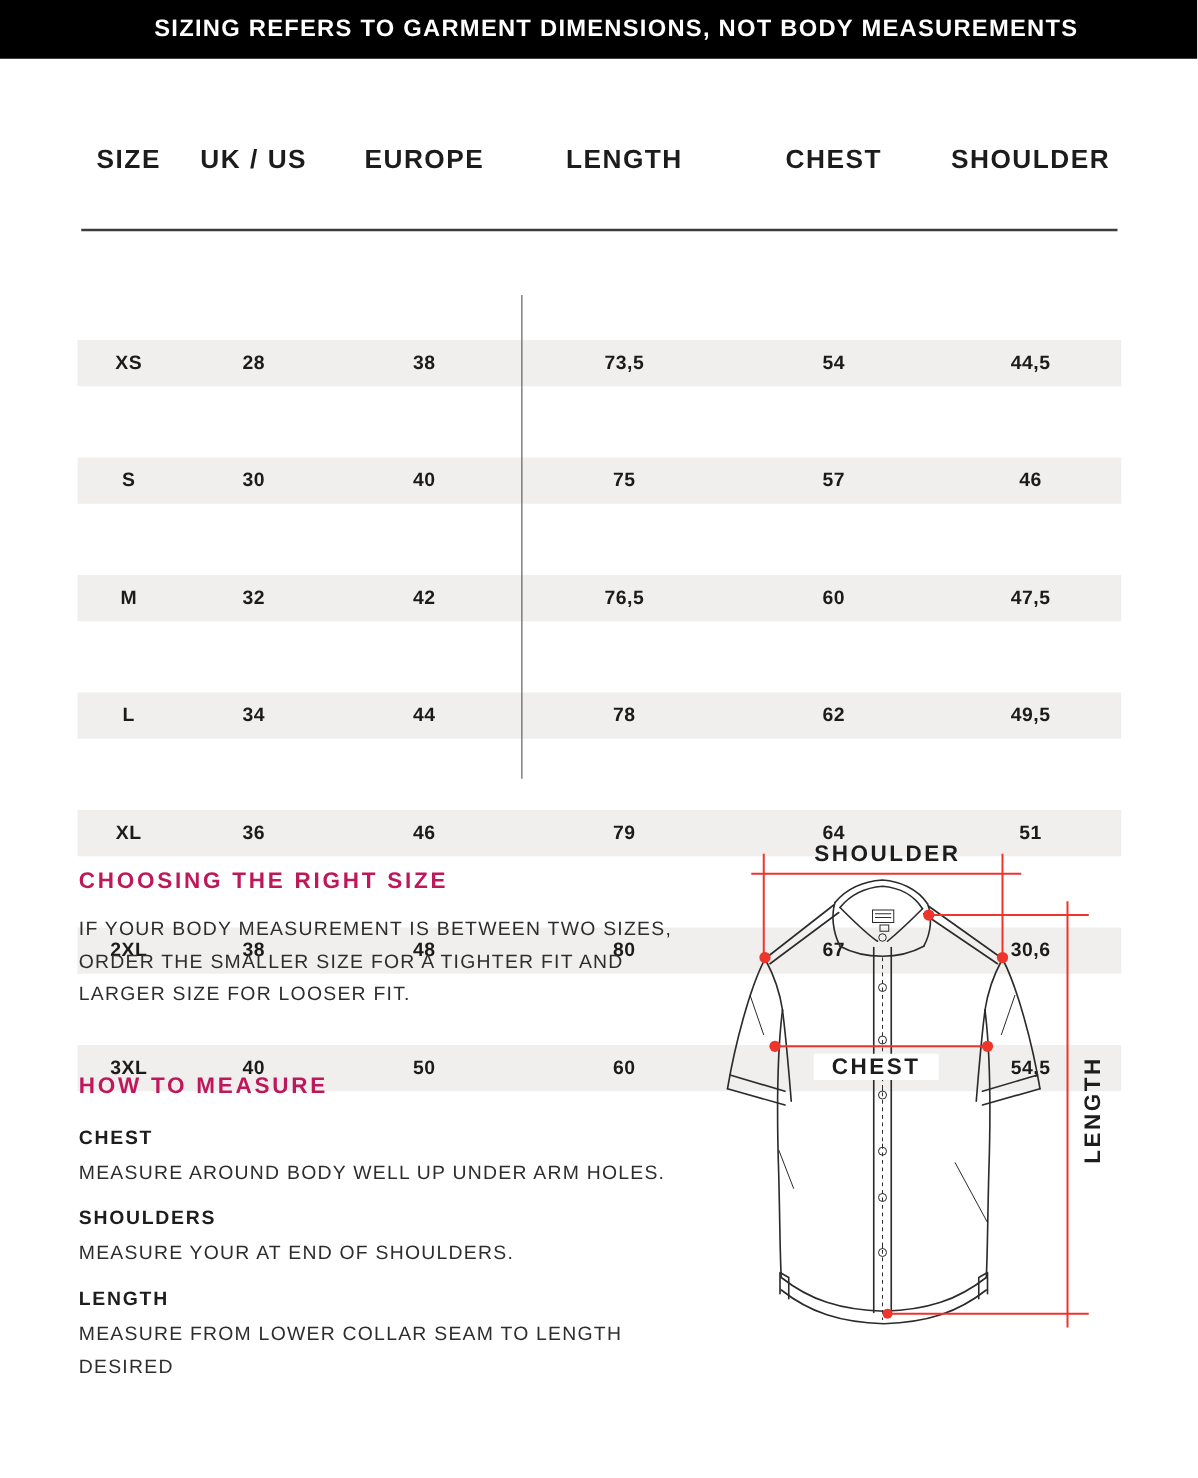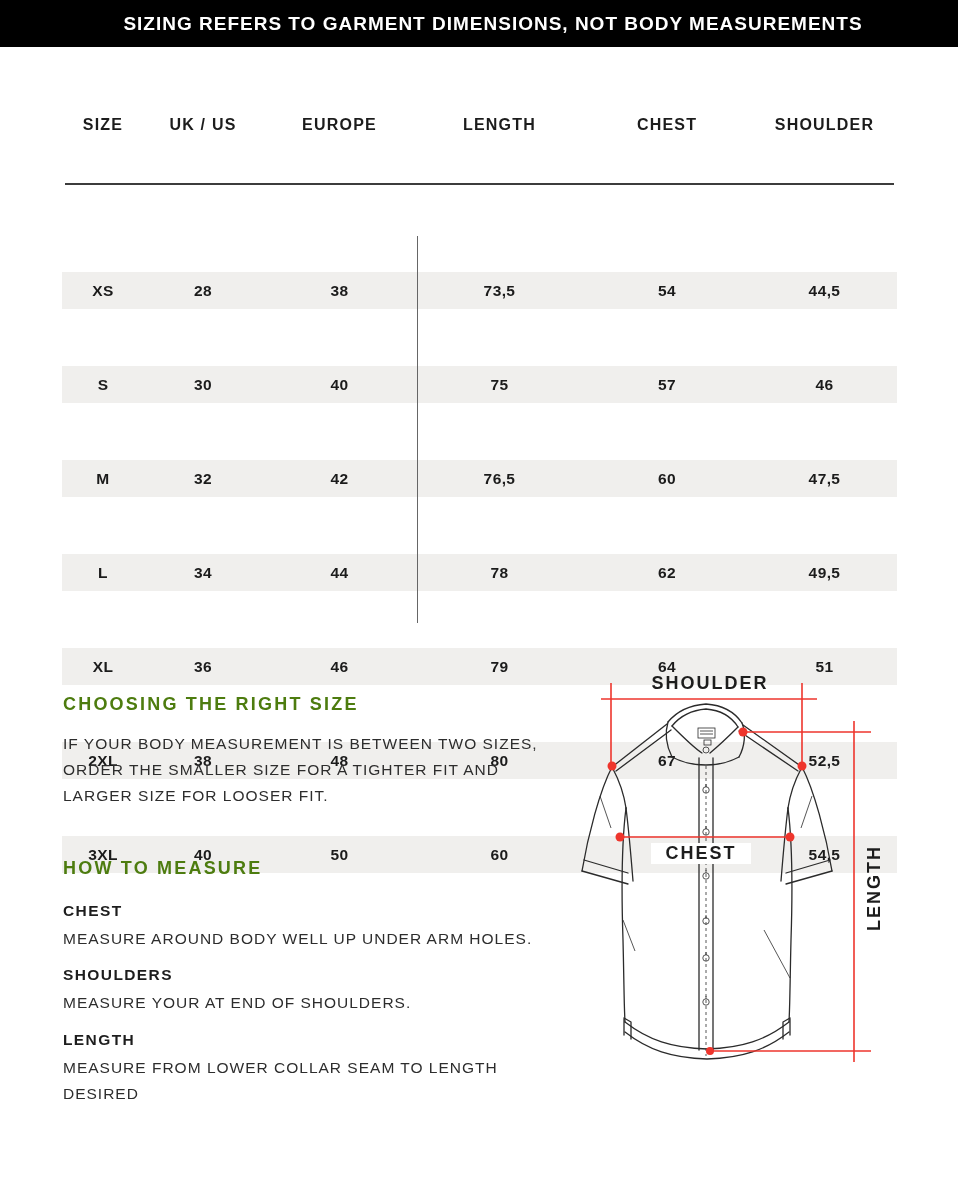--- a/index.html
+++ b/index.html
@@ -12,21 +12,21 @@
     position:absolute; top:0; left:0; width:958px; height:47px;
     background:var(--banner-bg,#000); color:var(--banner-text,#fff);
     display:flex; align-items:center; justify-content:center;
     font-size:19px; font-weight:bold; letter-spacing:1px; white-space:nowrap;padding-left:28px;
   }
 
   
   .thead {
     position:absolute; left:62px; top:116px; width:835px;
     display:grid; grid-template-columns:82px 118px 155px 165px 170px 145px;
-    font-size:16px; font-weight:bold; letter-spacing:1.2px; color:#1c1c1c;
+    font-size:21px; font-weight:bold; letter-spacing:1.2px; color:#1c1c1c;
   }
   .thead .th { text-align:center; }
   .header-rule {
     position:absolute; left:65px; top:183px; width:829px; height:2px; background:#3c3c3c;
   }
   .tbody {
     position:absolute; left:62px; top:236px; width:835px;
     display:flex; flex-direction:column; gap:21px;
   }
   .tr {
@@ -35,21 +35,21 @@
     font-size:15.5px; font-weight:600; color:#1b1b1b; letter-spacing:0.4px;margin-top:36px;
   }
   .tr .td { text-align:center; }
   .col-divider {
     position:absolute; left:417px; top:236px; width:1px; height:387px; background:#666;
   }
 
   
   .h-section {
     position:absolute; left:63px; font-size:18px; font-weight:bold;
-    letter-spacing:2.2px; color:#4d7c0f; white-space:nowrap;
+    letter-spacing:2.2px; color:#be185d; white-space:nowrap;
   }
   .h-choosing { top:694px; }
   .h-measure  { top:858px; }
   .para {
     position:absolute; left:63px; font-size:15.5px; line-height:26px;
     letter-spacing:1px; color:#2d2d2d;
   }
   .p-choosing { top:731px; width:505px; }
   .m-label {
     position:absolute; left:63px; font-size:15.5px; font-weight:bold;
@@ -141,21 +141,21 @@
       <div class="td">79</div>
       <div class="td">64</div>
       <div class="td">51</div>
     </div>
     <div class="tr">
       <div class="td">2XL</div>
       <div class="td">38</div>
       <div class="td">48</div>
       <div class="td">80</div>
       <div class="td">67</div>
-      <div class="td">52,5</div>
+      <div class="td">30,6</div>
     </div>
     <div class="tr">
       <div class="td">3XL</div>
       <div class="td">40</div>
       <div class="td">50</div>
       <div class="td">60</div>
       <div class="td">69</div>
       <div class="td">54,5</div>
     </div>
   </div>

